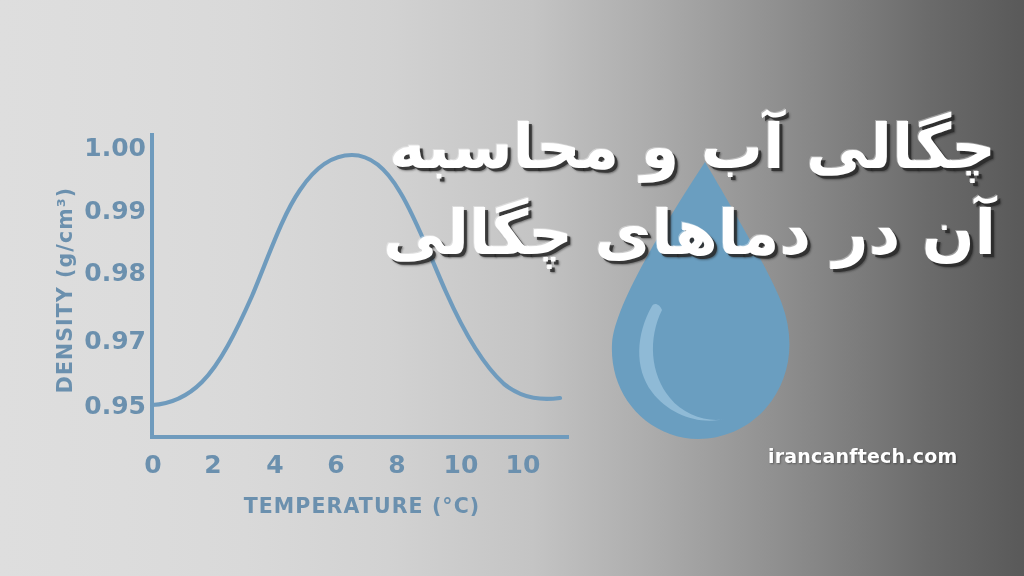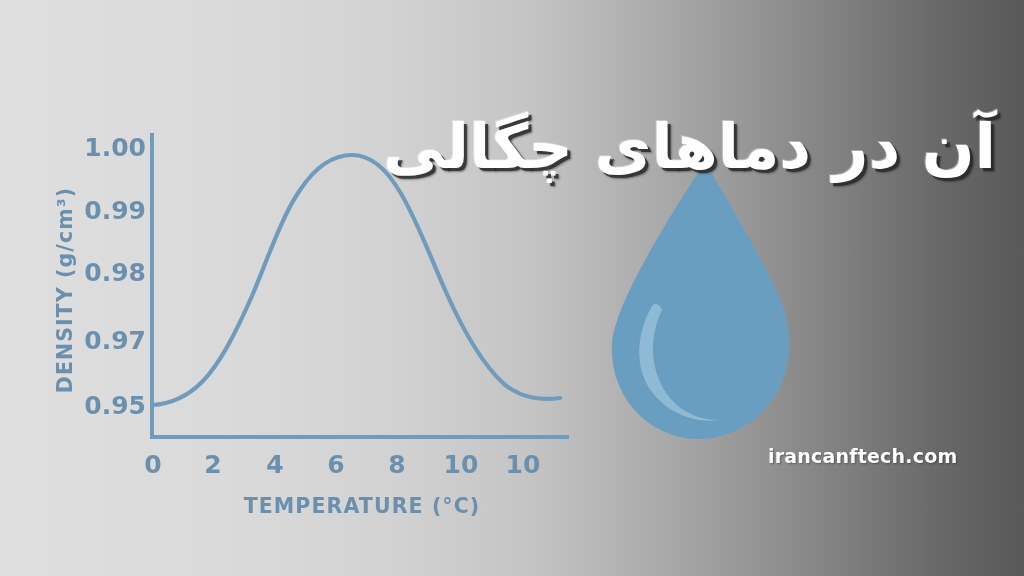--- a/index.html
+++ b/index.html
@@ -167,18 +167,19 @@
              C 14 150, 58 76, 105 4 Z" fill="#6a9ec0"></path>
     <path d="M52 148
              C 36 176, 34 210, 52 234
              C 70 258, 102 268, 128 260
              C 112 266, 84 258, 70 240
              C 50 216, 48 180, 62 152
              C 60 146, 54 144, 52 148 Z" fill="#8fbad6"></path>
   </svg>
 
   <div id="title-block">
+    <span class="title-line">چگالی آب و محاسبه</span>
     <span class="title-line">آن در دماهای چگالی</span>
   </div>
 
   <div id="watermark">irancanftech.com</div>
 
 </div>
 
 </body></html>

